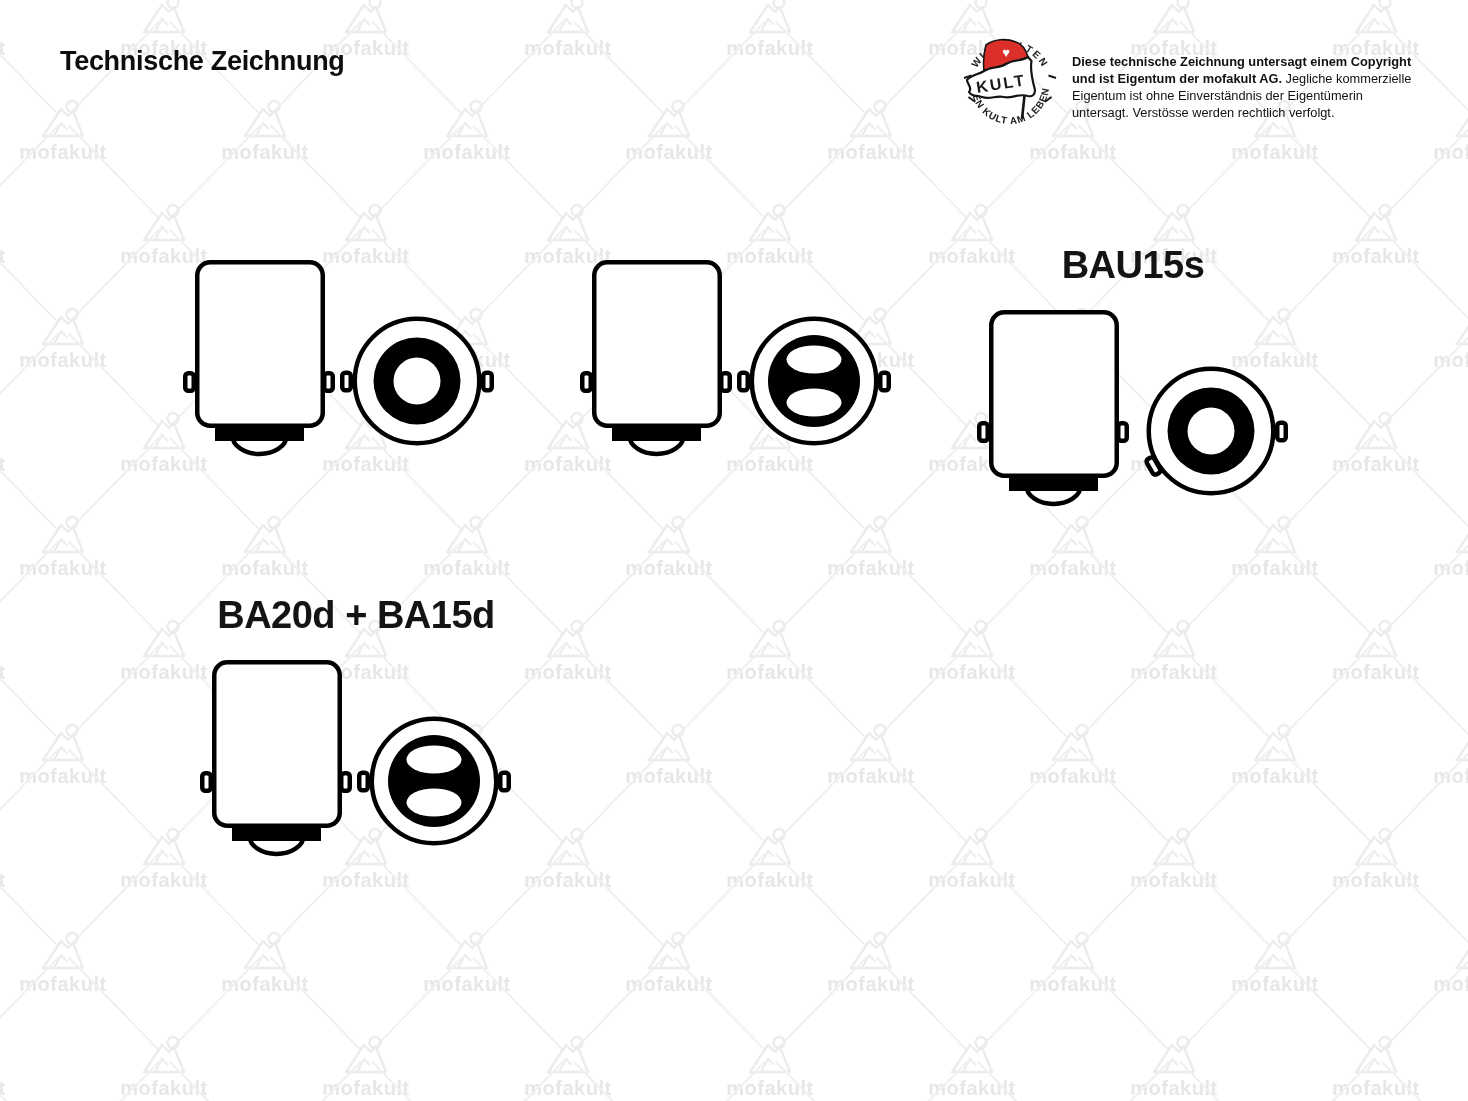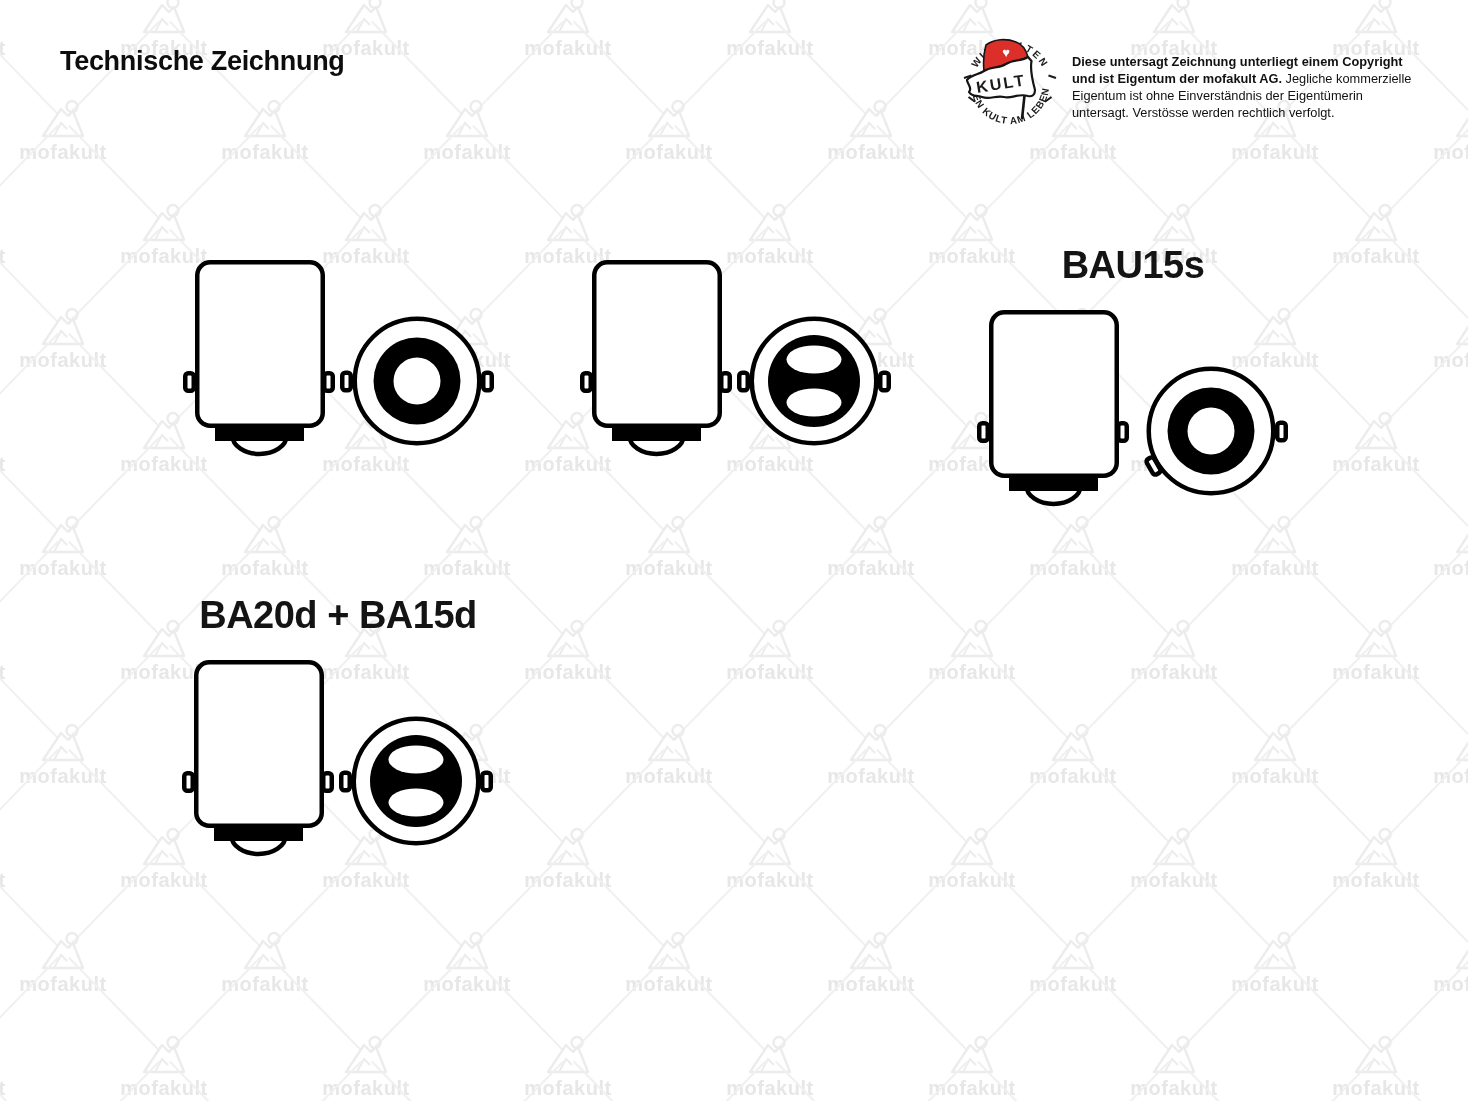--- a/index.html
+++ b/index.html
@@ -730,21 +730,21 @@
 
     <path d="M70.5 25 L64 86" stroke="#141414" stroke-width="2.6" fill="none"></path>
 
     <path d="M26 38 C34 33 40 36 48 31 C56 26 62 29 70 24 C68 17 64 11 58 9 C48 5 36 6 28 12 C26 19 25 29 26 38 Z" stroke="#141414" stroke-width="1.6" fill="#dd2f2a"></path>
     <text x="48" y="24" font-size="13" fill="#ffffff" text-anchor="middle">♥</text>
 
     <path d="M9 47 C14 41 20 42 26 38 C34 33 40 36 48 31 C56 26 62 29 70 24 L73.5 28 C72 36 74 46 77 57 C77 62 74 64 70 63 C60 60 54 66 46 64 C38 62 32 67 24 64 C18 62 14 64 11 59 C15 55 9 51 9 47 Z" fill="#ffffff" stroke="#141414" stroke-width="2.2" stroke-linejoin="round"></path>
     <text class="badge-kult" x="44" y="56" text-anchor="middle" transform="rotate(-9 44 56)">KULT</text>
   </svg>
 
-  <div class="copyright"><b>Diese untersagt Zeichnung unterliegt einem Copyright und ist Eigentum der mofakult AG.</b><span> Jegliche kommerzielle Eigentum ist ohne Einverständnis der Eigentümerin untersagt. Verstösse werden rechtlich verfolgt.</span></div>
+  <div class="copyright"><b>Diese technische Zeichnung untersagt einem Copyright und ist Eigentum der mofakult AG.</b><span> Jegliche kommerzielle Eigentum ist ohne Einverständnis der Eigentümerin untersagt. Verstösse werden rechtlich verfolgt.</span></div>
 
   <div class="cell" style="left:183px;top:240px">
     <svg class="ddraw" viewBox="0 0 312 200">
         <g>
           <path d="M49.5 176 h54 a27 18 0 0 1 -54 0 Z" fill="#fff" stroke="#000000" stroke-width="4.5"></path>
           <rect x="32" y="166" width="89" height="15" fill="#000000"></rect>
           <rect x="2.25" y="113.25" width="8.5" height="17.5" rx="3" fill="#fff" stroke="#000000" stroke-width="4.5"></rect>
           <rect x="141.25" y="113.25" width="8.5" height="17.5" rx="3" fill="#fff" stroke="#000000" stroke-width="4.5"></rect>
           <rect x="14.25" y="2.25" width="125.5" height="163.5" rx="13" fill="#fff" stroke="#000000" stroke-width="4.5"></rect>
         </g>
@@ -790,21 +790,21 @@
           <rect x="300.25" y="112.75" width="8.5" height="17.5" rx="3" fill="#fff" stroke="#000000" stroke-width="4.5"></rect>
           <g transform="rotate(-30 176.5 156)">
             <rect x="172.25" y="147.25" width="8.5" height="17.5" rx="3" fill="#fff" stroke="#000000" stroke-width="4.5"></rect>
           </g>
           <circle cx="234" cy="121" r="62.25" fill="#fff" stroke="#000000" stroke-width="4.5"></circle>
           <circle cx="234" cy="121" r="43.5" fill="#000000"></circle>
           <circle cx="234" cy="121" r="23.5" fill="#fff"></circle>
         </g>
       </svg>
   </div>
-  <div class="cell" style="left:182px;top:590px">
+  <div class="cell" style="left:200px;top:590px">
     <div class="dlabel">BA20d + BA15d</div>
     <svg class="ddraw" viewBox="0 0 312 200">
         <g>
           <path d="M49.5 176 h54 a27 18 0 0 1 -54 0 Z" fill="#fff" stroke="#000000" stroke-width="4.5"></path>
           <rect x="32" y="166" width="89" height="15" fill="#000000"></rect>
           <rect x="2.25" y="113.25" width="8.5" height="17.5" rx="3" fill="#fff" stroke="#000000" stroke-width="4.5"></rect>
           <rect x="141.25" y="113.25" width="8.5" height="17.5" rx="3" fill="#fff" stroke="#000000" stroke-width="4.5"></rect>
           <rect x="14.25" y="2.25" width="125.5" height="163.5" rx="13" fill="#fff" stroke="#000000" stroke-width="4.5"></rect>
         </g>
         <g>

